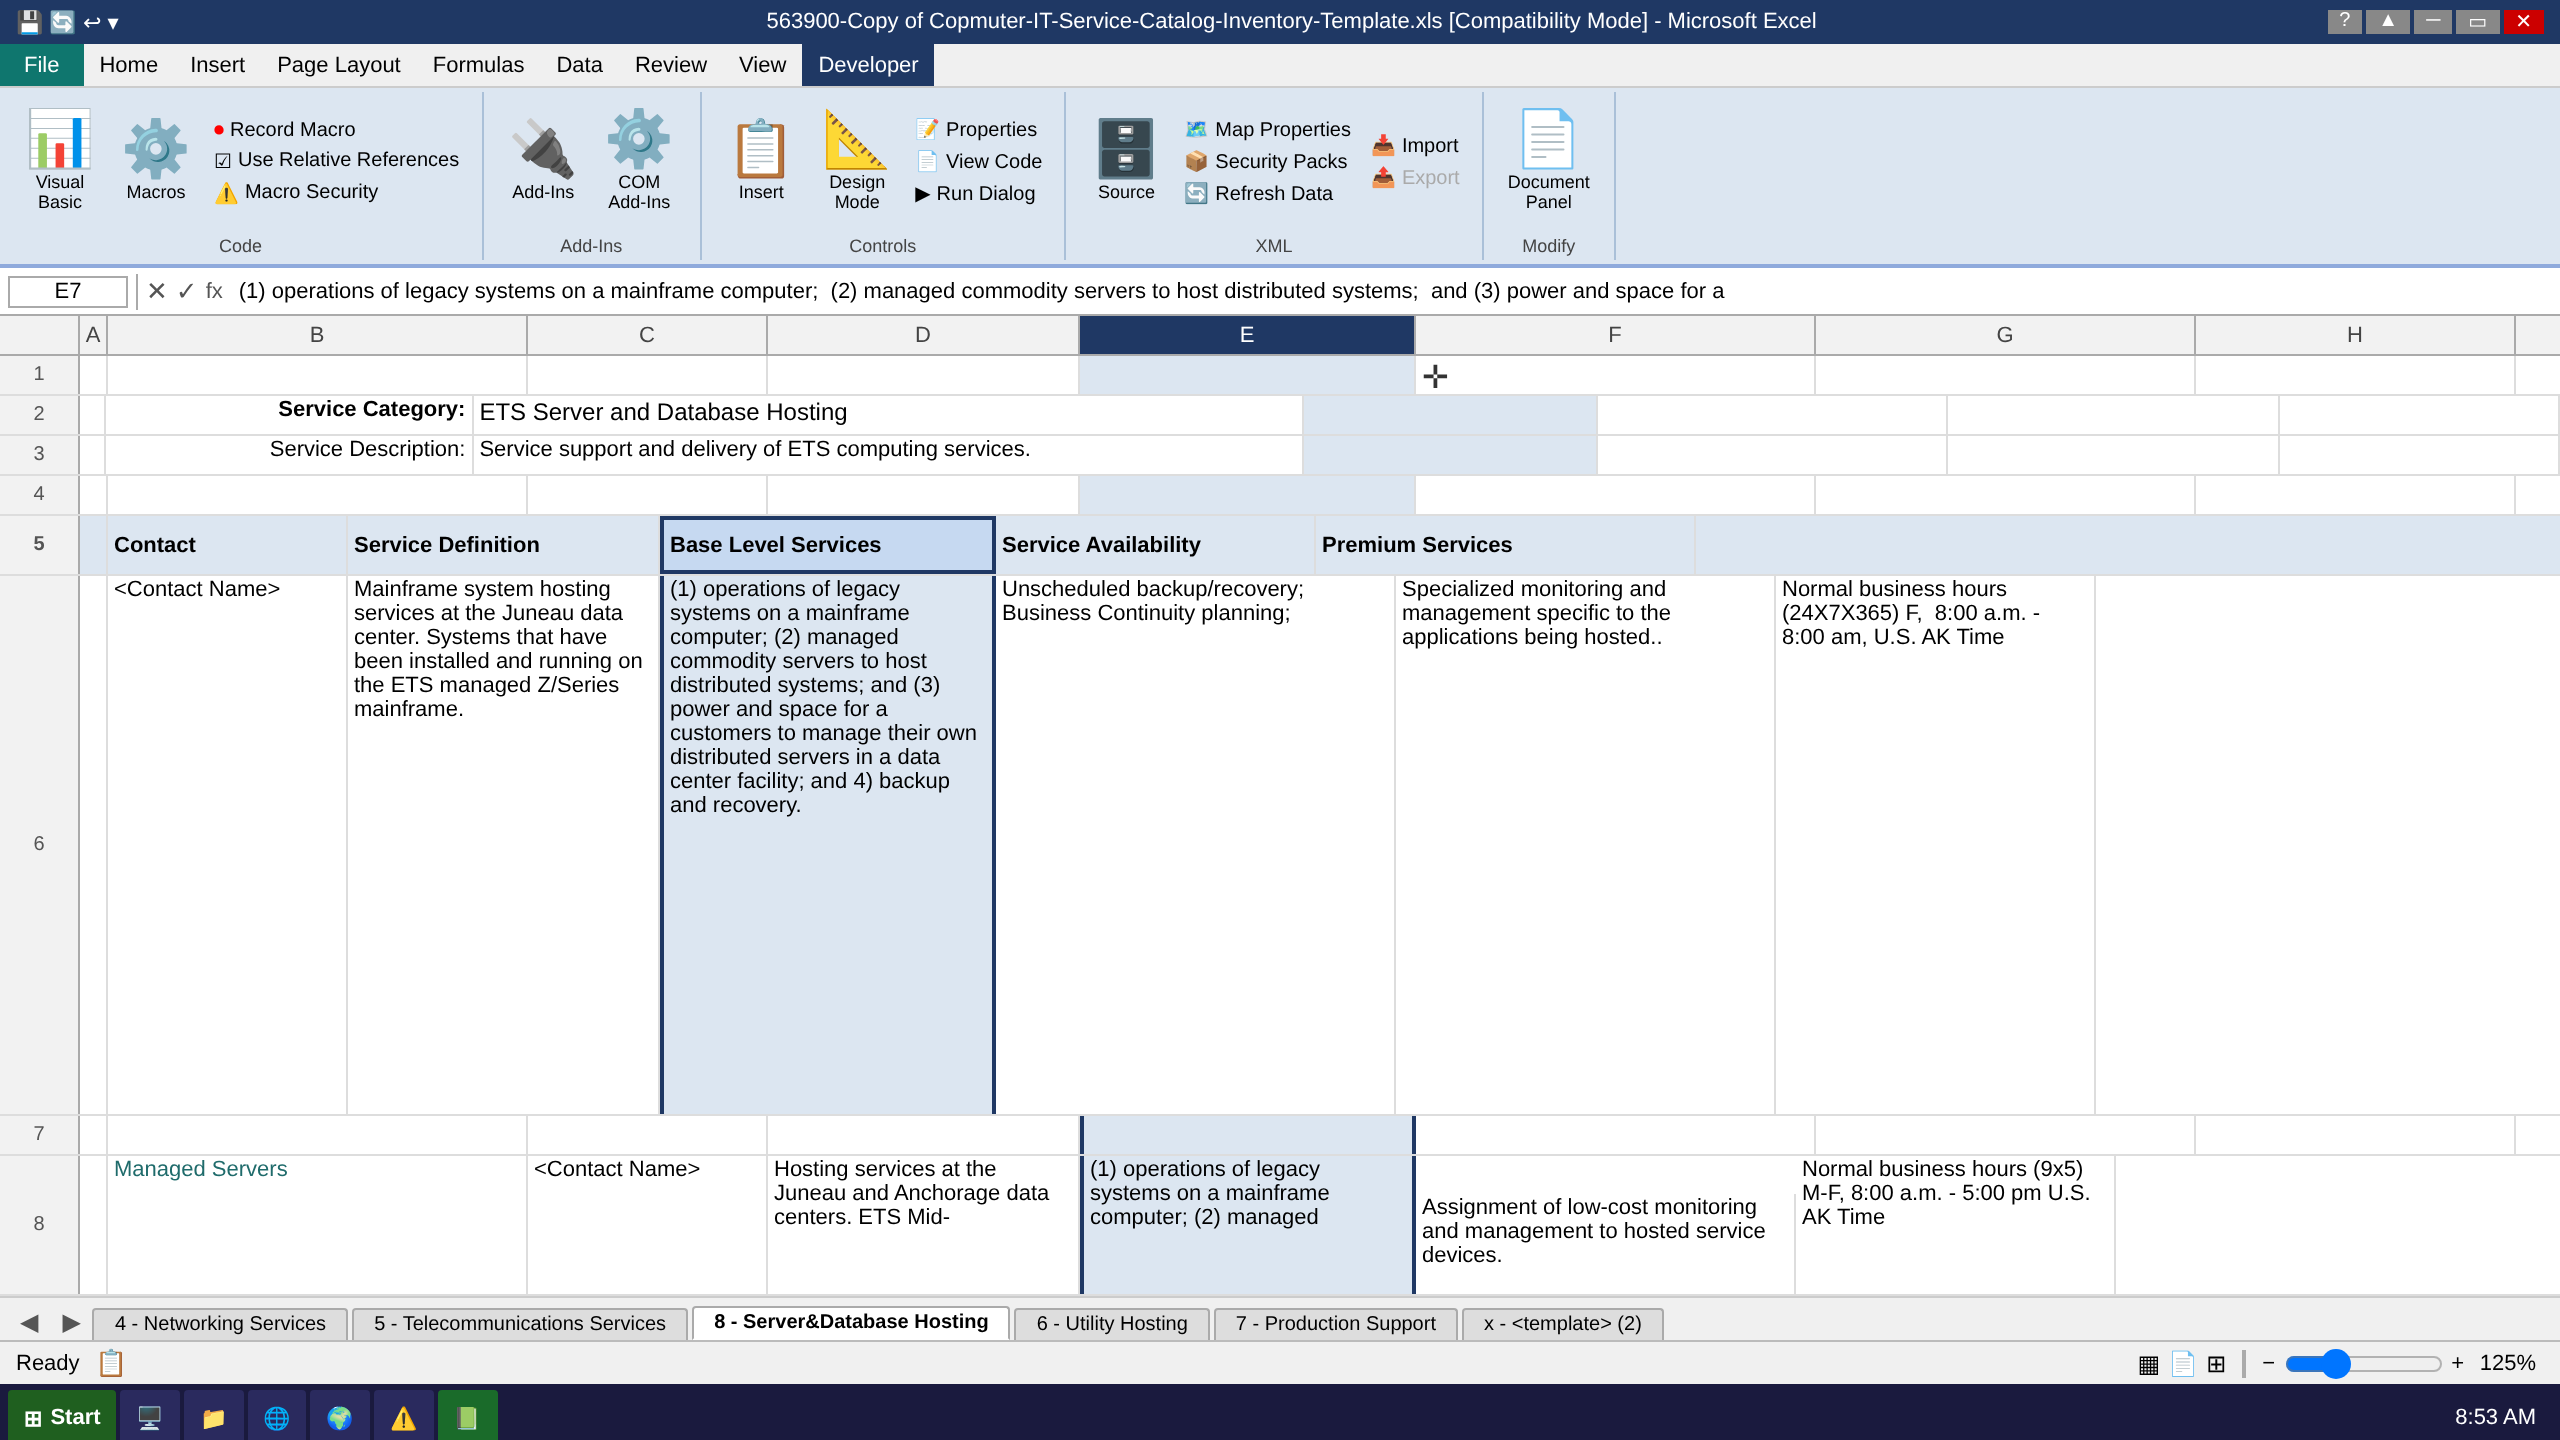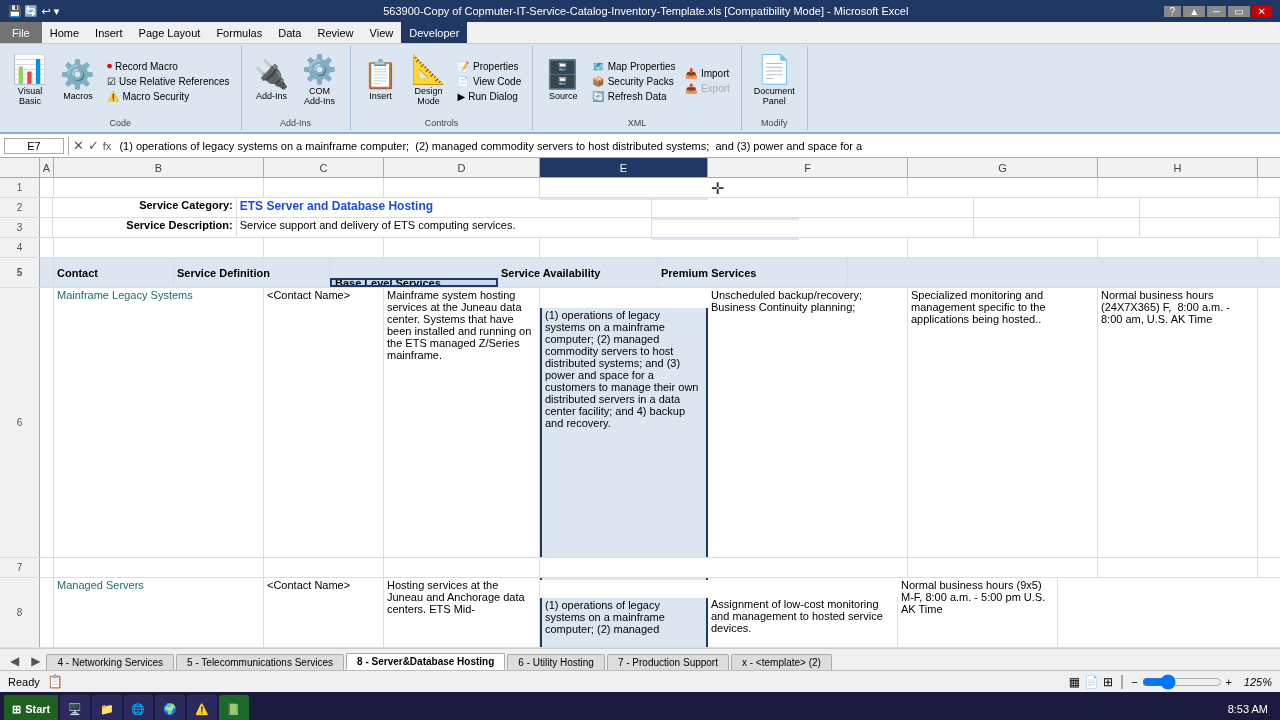--- a/index.html
+++ b/index.html
@@ -195,21 +195,21 @@
     }
     .cell {
       border-right: 1px solid #ddd;
       padding: 1px 3px;
       font-size: 11px;
       overflow: hidden;
       display: flex;
       align-items: flex-start;
       cursor: cell;
     }
-    .cell-e { background: #dce6f1; margin-top: 20px; }
+    .cell-e { background: #dce6f1; }
     #sheet-tabs {
       display: flex;
       background: #f0f0f0;
       border-top: 1px solid #ccc;
       height: 22px;
       align-items: flex-end;
       padding-left: 4px;
       overflow: hidden;
     }
     .sheet-tab {
@@ -279,21 +279,21 @@
   <div style="display:flex; gap:2px;">
     <span style="background:#888; padding:0 6px; cursor:pointer; color:white; font-size:10px;">?</span>
     <span style="background:#888; padding:0 6px; cursor:pointer; color:white; font-size:10px;">▲</span>
     <span style="background:#888; padding:0 6px; cursor:pointer; color:white; font-size:10px;">─</span>
     <span style="background:#888; padding:0 6px; cursor:pointer; color:white; font-size:10px;">▭</span>
     <span style="background:#c00; padding:0 6px; cursor:pointer; color:white; font-size:10px;">✕</span>
   </div>
 </div>
 
 <div id="menu-bar">
-  <div class="menu-item" style="background:#737373;color:white;padding:0 12px;">File</div>
+  <div class="menu-item" style="background:#0f766e;color:white;padding:0 12px;">File</div>
   <div class="menu-item">Home</div>
   <div class="menu-item">Insert</div>
   <div class="menu-item">Page Layout</div>
   <div class="menu-item">Formulas</div>
   <div class="menu-item">Data</div>
   <div class="menu-item">Review</div>
   <div class="menu-item">View</div>
   <div class="menu-item active">Developer</div>
 </div>
 
@@ -454,31 +454,31 @@
         <span style="position:absolute; font-size:16px; color:#333;">✛</span>
       </div>
       <div class="cell" style="width:190px;"></div>
       <div class="cell" style="width:160px;"></div>
     </div>
 
     <div class="grid-row" style="height:20px;">
       <div class="row-num">2</div>
       <div class="cell" style="width:14px;"></div>
       <div class="cell" style="width:210px; justify-content:flex-end; font-weight:bold;">Service Category:</div>
-      <div class="cell" style="width:476px; color:#1d4ed8; font-weight:bold; font-size:12px;">ETS Server and Database Hosting</div>
+      <div class="cell" style="width:476px; color:#000000; font-weight:normal; font-size:12px;">ETS Server and Database Hosting</div>
       <div class="cell cell-e" style="width:168px;"></div>
       <div class="cell" style="width:200px;"></div>
       <div class="cell" style="width:190px;"></div>
       <div class="cell" style="width:160px;"></div>
     </div>
 
     <div class="grid-row" style="height:20px;">
       <div class="row-num">3</div>
       <div class="cell" style="width:14px;"></div>
-      <div class="cell" style="width:210px; justify-content:flex-end; font-weight:bold;">Service Description:</div>
+      <div class="cell" style="width:210px; justify-content:flex-end; font-weight:normal;">Service Description:</div>
       <div class="cell" style="width:476px;">Service support and delivery of ETS computing services.</div>
       <div class="cell cell-e" style="width:168px;"></div>
       <div class="cell" style="width:200px;"></div>
       <div class="cell" style="width:190px;"></div>
       <div class="cell" style="width:160px;"></div>
     </div>
 
     <div class="grid-row" style="height:16px;">
       <div class="row-num">4</div>
       <div class="cell" style="width:14px;"></div>
@@ -497,21 +497,20 @@
       <div class="cell" style="width:120px; background:#dce6f1; font-weight:bold; align-items:center;">Contact</div>
       <div class="cell" style="width:156px; background:#dce6f1; font-weight:bold; align-items:center;">Service Definition</div>
       <div class="cell cell-e" style="width:168px; background:#c6d9f1; font-weight:bold; align-items:center; border:2px solid #1f3864;">Base Level Services</div>
       <div class="cell" style="width:160px; background:#dce6f1; font-weight:bold; align-items:center;">Service Availability</div>
       <div class="cell" style="width:190px; background:#dce6f1; font-weight:bold; align-items:center;">Premium Services</div>
     </div>
 
     <div class="grid-row" style="height:270px;">
       <div class="row-num">6</div>
       <div class="cell" style="width:14px;"></div>
-      <div class="cell" style="width:210px; color:#1f6b6b; align-items:flex-start;">Mainframe Legacy Systems</div>
       <div class="cell" style="width:120px;">&lt;Contact Name&gt;</div>
       <div class="cell wrap-text" style="width:156px; white-space:pre-wrap; word-break:break-word;">Mainframe system hosting services at the Juneau data center. Systems that have been installed and running on the ETS managed Z/Series mainframe.</div>
       <div class="cell wrap-text cell-e" style="width:168px; background:#dce6f1; border-left:2px solid #1f3864; border-right:2px solid #1f3864;">(1) operations of legacy systems on a mainframe computer; (2) managed commodity servers to host distributed systems; and (3) power and space for a customers to manage their own distributed servers in a data center facility; and 4) backup and recovery.</div>
       <div class="cell wrap-text" style="width:200px;">Unscheduled backup/recovery; Business Continuity planning;</div>
       <div class="cell wrap-text" style="width:190px;">Specialized monitoring and management specific to the applications being hosted..</div>
       <div class="cell wrap-text" style="width:160px;">Normal business hours (24X7X365) F,  8:00 a.m. - 8:00 am, U.S. AK Time</div>
     </div>
 
     <div class="grid-row" style="height:20px;">
       <div class="row-num">7</div>
@@ -555,21 +554,21 @@
     <span style="font-size:13px;">📋</span>
   </div>
   <div id="zoom-controls">
     <span style="cursor:pointer; font-size:12px;">▦</span>
     <span style="cursor:pointer; font-size:12px;">📄</span>
     <span style="cursor:pointer; font-size:12px;">⊞</span>
     <span style="width:2px; height:14px; background:#aaa; margin:0 4px; display:inline-block;"></span>
     <span style="cursor:pointer;">−</span>
     <input type="range" id="zoom-slider" min="10" max="400" value="125" style="">
     <span style="cursor:pointer;">+</span>
-    <span style="cursor:pointer; min-width:36px; text-align:right;font-style:italic;">125%</span>
+    <span style="cursor:pointer; min-width:36px; text-align:center;">125%</span>
   </div>
 </div>
 
 <div class="taskbar">
   <button class="taskbar-btn taskbar-start">
     <span>⊞</span>
     <span>Start</span>
   </button>
   <button class="taskbar-btn">🖥️</button>
   <button class="taskbar-btn">📁</button>

